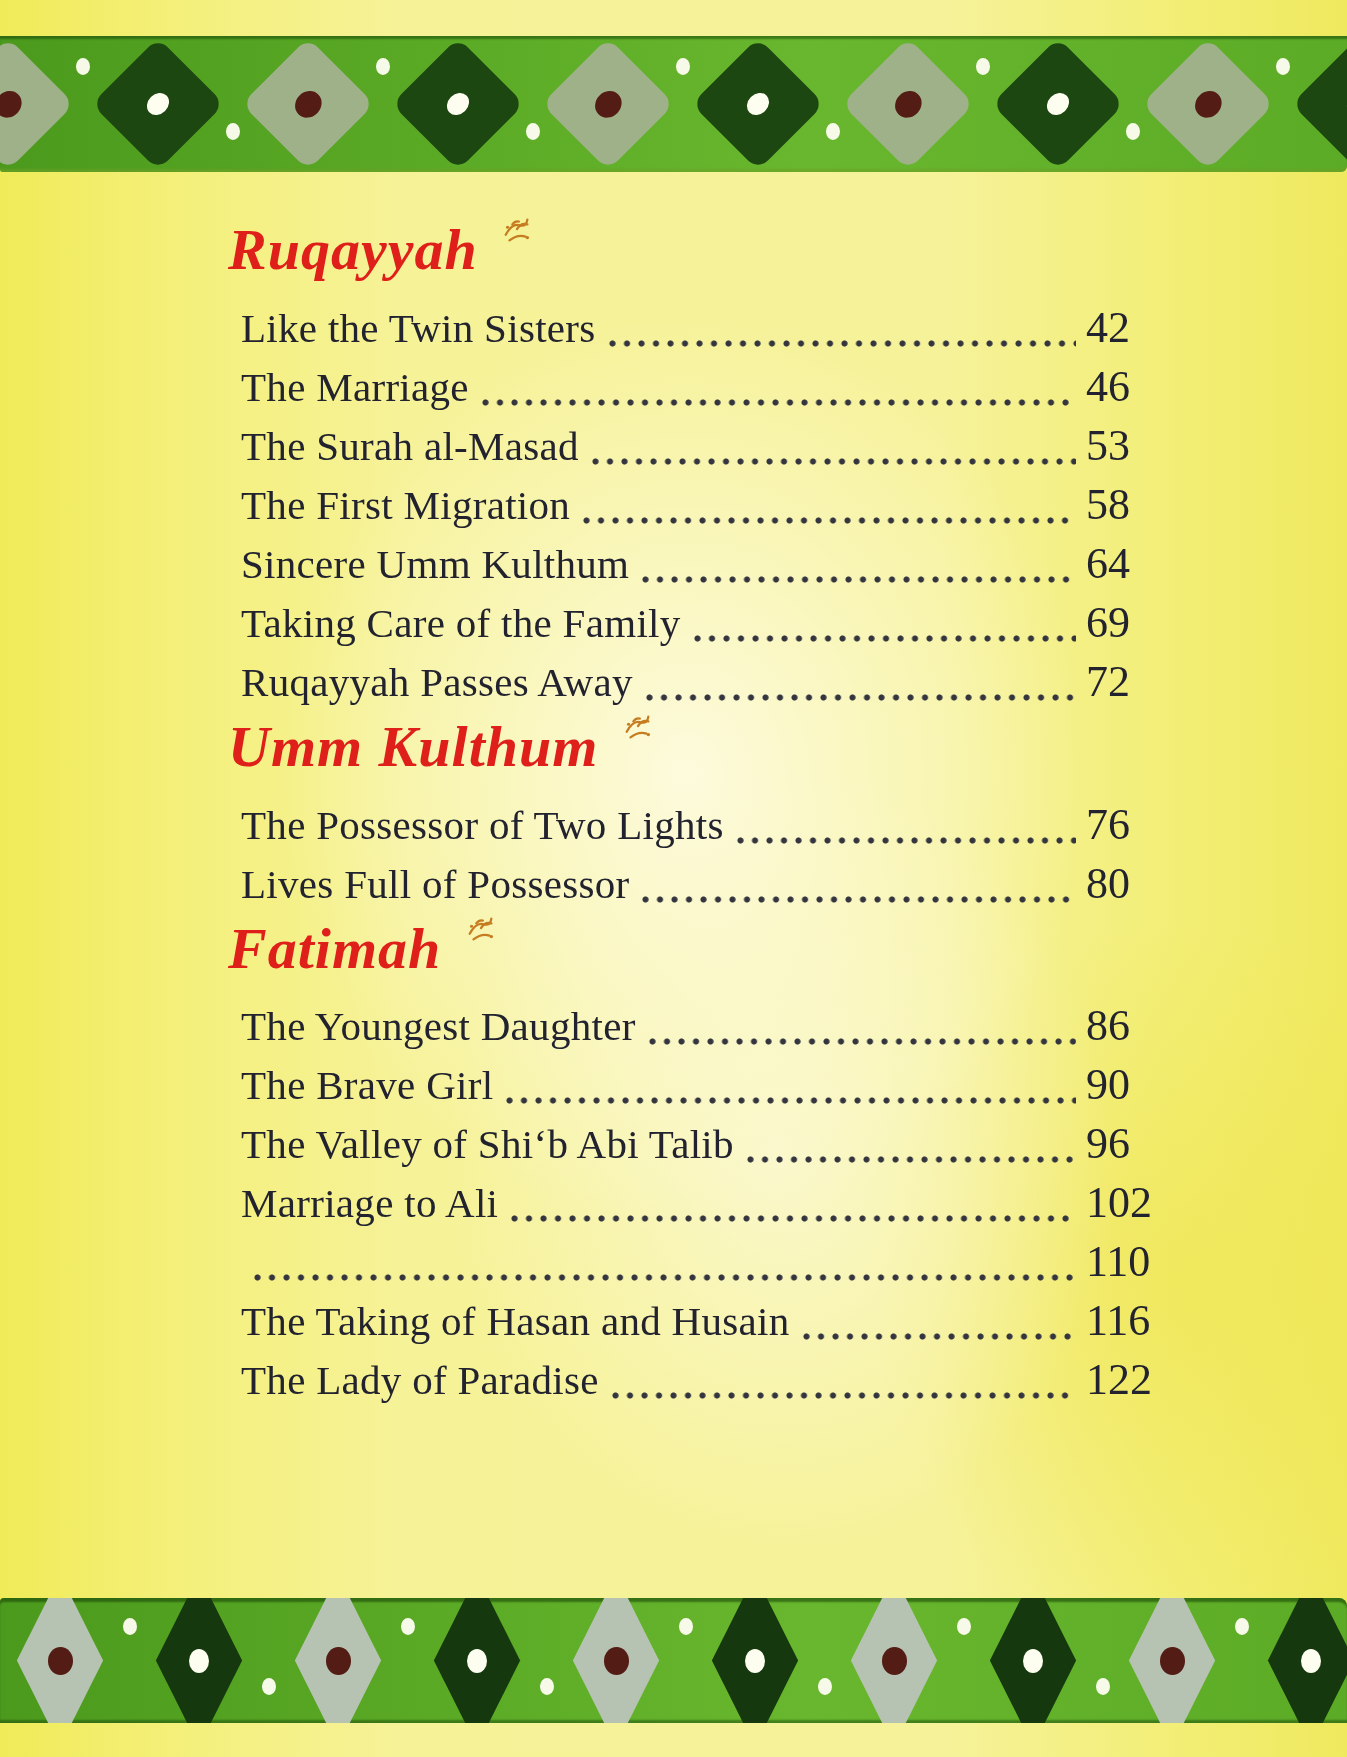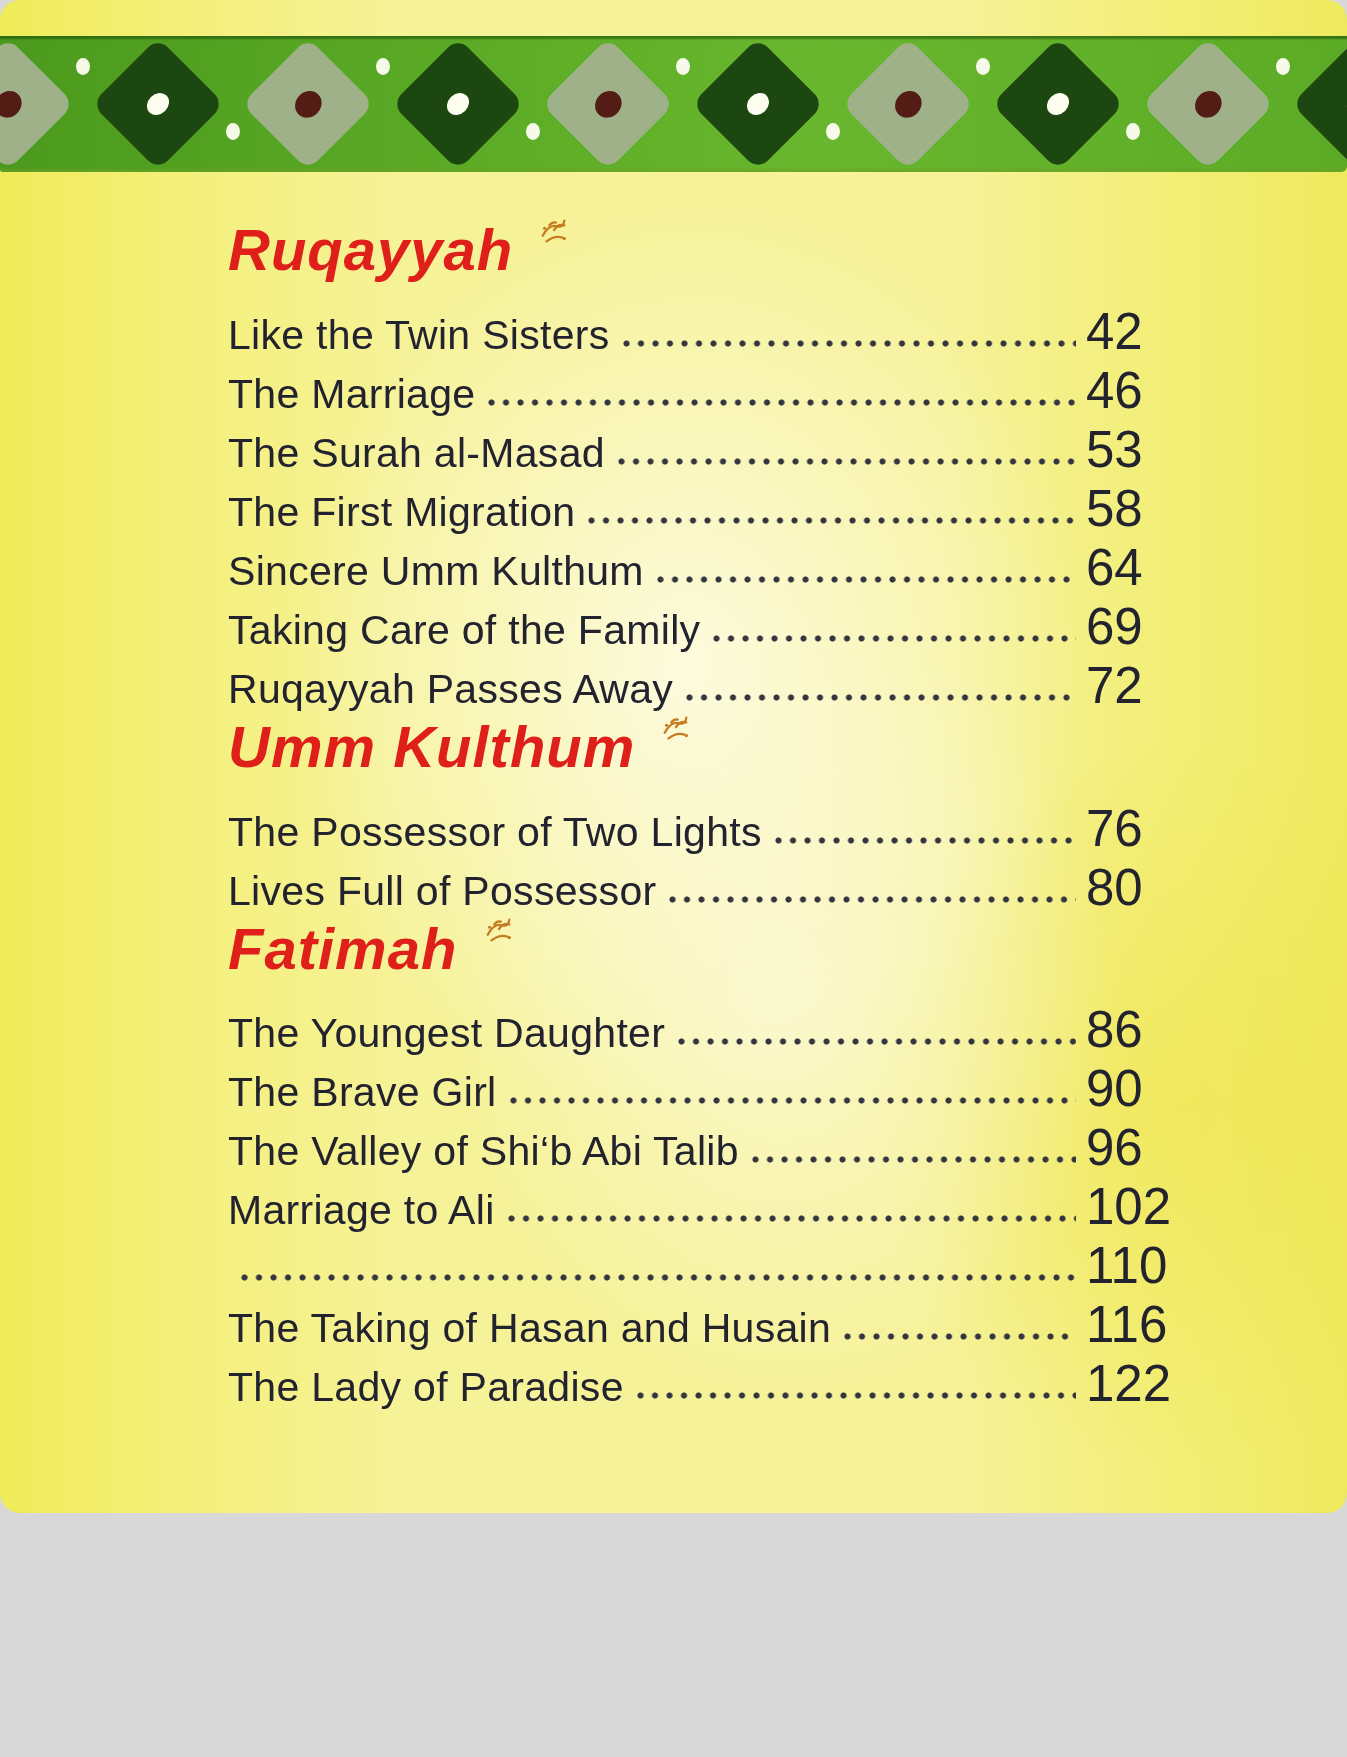--- a/index.html
+++ b/index.html
@@ -1,27 +1,26 @@
 <!DOCTYPE html>
 <html><head>
 <meta charset="utf-8">
 <style>
   html,body{margin:0;padding:0;background:#d8d8d8;}
   .page{
     position:relative;
-    width:1347px;height:1513px;
+    width:1347px;height:1757px;
     overflow:hidden;
-    font-family:Liberation Sans, sans-serif;
+    font-family:Liberation Serif, serif;
     background:
       radial-gradient(ellipse 560px 640px at 51% 44%, rgba(253,251,224,.95), rgba(253,251,224,0) 72%),
       radial-gradient(ellipse 480px 560px at 58% 66%, rgba(251,249,214,.8), rgba(251,249,214,0) 70%),
       radial-gradient(ellipse 430px 520px at 87% 73%, rgba(238,226,68,.5), rgba(238,226,68,0) 70%),
       linear-gradient(90deg, #f0eb58 0%, #f4f07c 14%, #f6f298 30%, #f6f29a 70%, #f2ee74 88%, #efe95e 100%),
       #f2ee67;
-    border-radius: 20px;
   }
   
   .band{
     position:absolute;left:0;width:1347px;overflow:hidden;
     background:linear-gradient(90deg, var(--band-a) 0%, var(--band-b) 35%, var(--band-c) 60%, var(--band-b) 100%);
   }
   .band-top{top:36px;height:136px;
     box-shadow:inset 0 4px 2px -1px rgba(25,70,8,.55), inset 0 -4px 2px -1px rgba(110,160,40,.6);
     border-radius:0 0 6px 3px;}
   .band-bottom{top:1598px;height:125px;
@@ -52,29 +51,29 @@
   .toc{position:absolute;left:228px;top:218px;width:950px;color:var(--ink);}
   .sec-heading{
     margin:0 0 20px 0;
     font-size:58px;line-height:1.1;font-style:italic;font-weight:bold;
     color:var(--red);letter-spacing:1px;white-space:nowrap;
   }
   .toc-section + .toc-section .sec-heading{margin-top:0;}
   .sec2{margin-top:58px;}
   .sec3{margin-top:50px;}
   .honorific{display:inline-block;margin-left:8px;transform:translateY(-22px);}
-  .row{display:flex;align-items:baseline;height:59px;}
+  .row{display:flex;align-items:baseline;height:59px;margin-left:13px;}
   .row .t{font-size:41px;white-space:nowrap;letter-spacing:.3px;}
   .leader{
     flex:1;align-self:flex-end;height:9px;min-width:40px;
     margin:0 10px 13px 12px;
     background-image:radial-gradient(circle at 4.5px 4.5px, var(--leader) 2.6px, rgba(0,0,0,0) 3.5px);
     background-size:14.5px 9px;background-repeat:repeat-x;
   }
-  .row .p{font-size:51px;width:92px;text-align:left;}
+  .row .p{font-size:44px;width:92px;text-align:left;}
 </style>
 </head>
 <body>
 
 <div class="page" style="--red: #df1f1a; --ink: #22232e; --leader: #34353e; --band-a: #4c9a1d; --band-b: #5cab26; --band-c: #69b72e; --dia-dark: #1d4711; --dia-light: #9fb189; --dia-dark2: #15380e; --dia-light2: #b7c3b2; --dot-maroon: #531c15; --dot-white: #fdfdf0;">
   <div class="band band-top" id="band-top">
       <div class="diamond d-light" style="left: 8px;">
         <span class="cdot maroon"></span>
       </div>
       <span class="speck" style="left: 76px; top: 16%;"></span>

